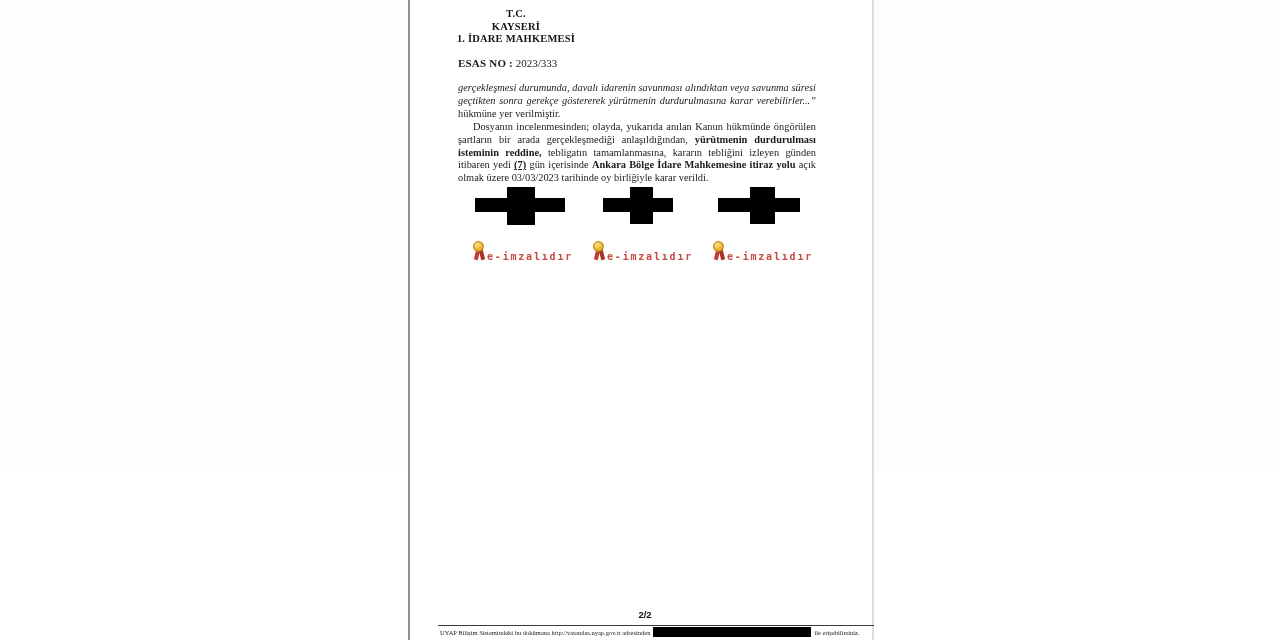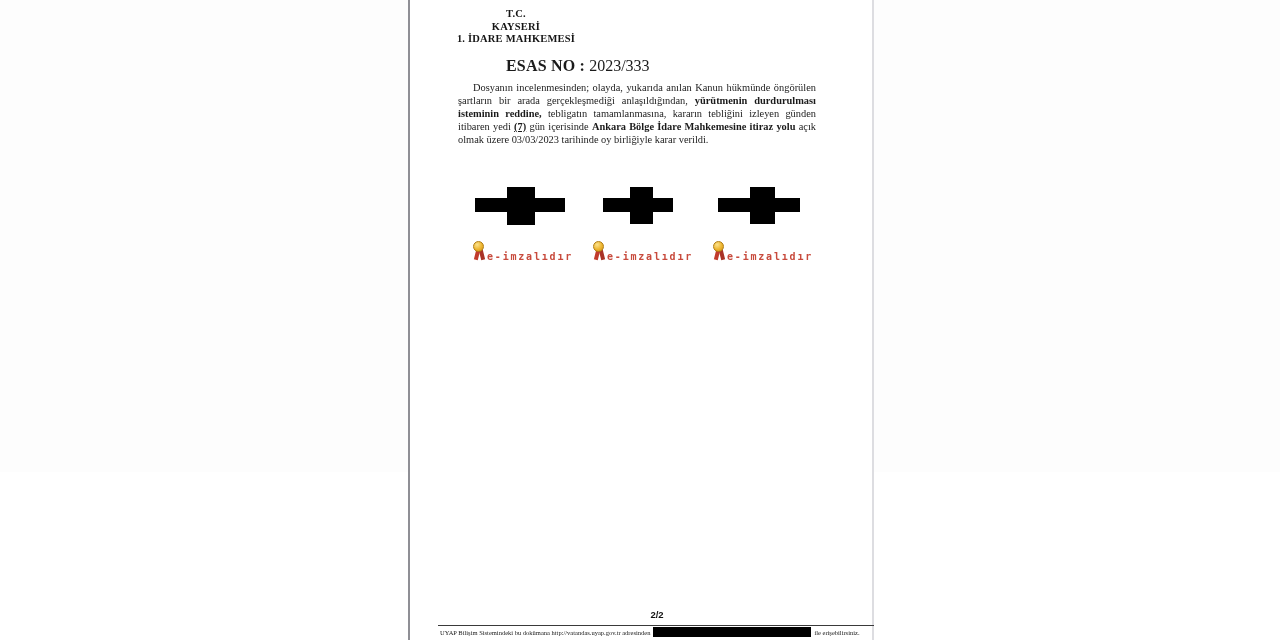--- a/index.html
+++ b/index.html
@@ -11,21 +11,21 @@
   .page { position:absolute; left:408px; top:0; width:466px; height:640px;
           background:#ffffff;
           border-left:2px solid #8f8f95; border-right:2px solid #dddde1; }
 
   
   .header-block { position:absolute; left:0; top:8px; width:212px;
                   text-align:center; font-weight:bold; font-size:10.5px;
                   line-height:12.7px; color:#151515; letter-spacing:.2px; }
 
   
-  .esas { position:absolute; left:48px; top:57px; font-size:16px; color:#1b1b1b;margin-left:48px; }
+  .esas { position:absolute; left:48px; top:57px; font-size:11px; color:#1b1b1b; }
   .esas b { letter-spacing:.2px; }
 
   
   .body-text { position:absolute; left:48px; top:82px; width:358px;
                font-size:10.4px; line-height:12.9px; text-align:justify;
                color:#1b1b1b; }
   .body-text p { margin:0; }
   .p2 { text-indent:15px; margin-top:1px; }
   .u { text-decoration:underline; }
 
@@ -51,21 +51,21 @@
   .medal { position:relative; width:13px; height:21px; flex:0 0 13px; }
   .medal .tail-l { position:absolute; left:2px; top:9px; width:4px; height:10px;
                    background:#c13b2c; transform:rotate(14deg); }
   .medal .tail-r { position:absolute; left:7px; top:9px; width:4px; height:10px;
                    background:#a93226; transform:rotate(-14deg); }
   .medal .coin { position:absolute; left:0; top:0; width:11px; height:11px;
                  border-radius:50%; border:1px solid #b07c12;
                  background:radial-gradient(circle at 35% 30%, #fbe28c 0%, #edb52f 55%, #cf8f15 100%); }
 
   
-  .page-num { position:absolute; left:16px; top:609px; width:100%; text-align:center;
+  .page-num { position:absolute; left:4px; top:609px; width:100%; text-align:center;
               font-family:"Liberation Sans", sans-serif;
               font-size:9.5px; font-weight:bold; color:#111; }
   .footer-line { position:absolute; left:28px; top:625px; width:436px;
                  border-top:1px solid #3a3a3a; }
   .footer { position:absolute; left:30px; top:627px; width:434px;
             display:flex; align-items:center; gap:3px;
             font-size:6.5px; color:#222; white-space:nowrap; }
   .footer-redaction { width:158px; height:10px; background:#000; flex:0 0 158px; }
 </style>
 </head>
@@ -76,20 +76,21 @@
 
     <div class="header-block">
       <div>T.C.</div>
       <div>KAYSERİ</div>
       <div>1. İDARE MAHKEMESİ</div>
     </div>
 
     <div class="esas"><b>ESAS NO :</b> <span>2023/333</span></div>
 
     <div class="body-text">
+      <p class="p1"><i>gerçekleşmesi durumunda, davalı idarenin savunması alındıktan veya savunma süresi geçtikten sonra gerekçe göstererek yürütmenin durdurulmasına karar verebilirler...” </i><span>hükmüne yer verilmiştir.</span></p>
       <p class="p2"><span>Dosyanın incelenmesinden; olayda, yukarıda anılan Kanun hükmünde öngörülen şartların bir arada gerçekleşmediği anlaşıldığından, </span><b>yürütmenin durdurulması isteminin reddine,</b><span> tebligatın tamamlanmasına, kararın tebliğini izleyen günden itibaren yedi </span><b class="u">(7)</b><span> gün içerisinde </span><b>Ankara Bölge İdare Mahkemesine itiraz yolu</b><span> açık olmak üzere 03/03/2023 tarihinde oy birliğiyle karar verildi.</span></p>
     </div>
 
     <div class="redaction red1">
       <div class="bar h"></div>
       <div class="bar v"></div>
     </div>
     <div class="redaction red2">
       <div class="bar h"></div>
       <div class="bar v"></div>

